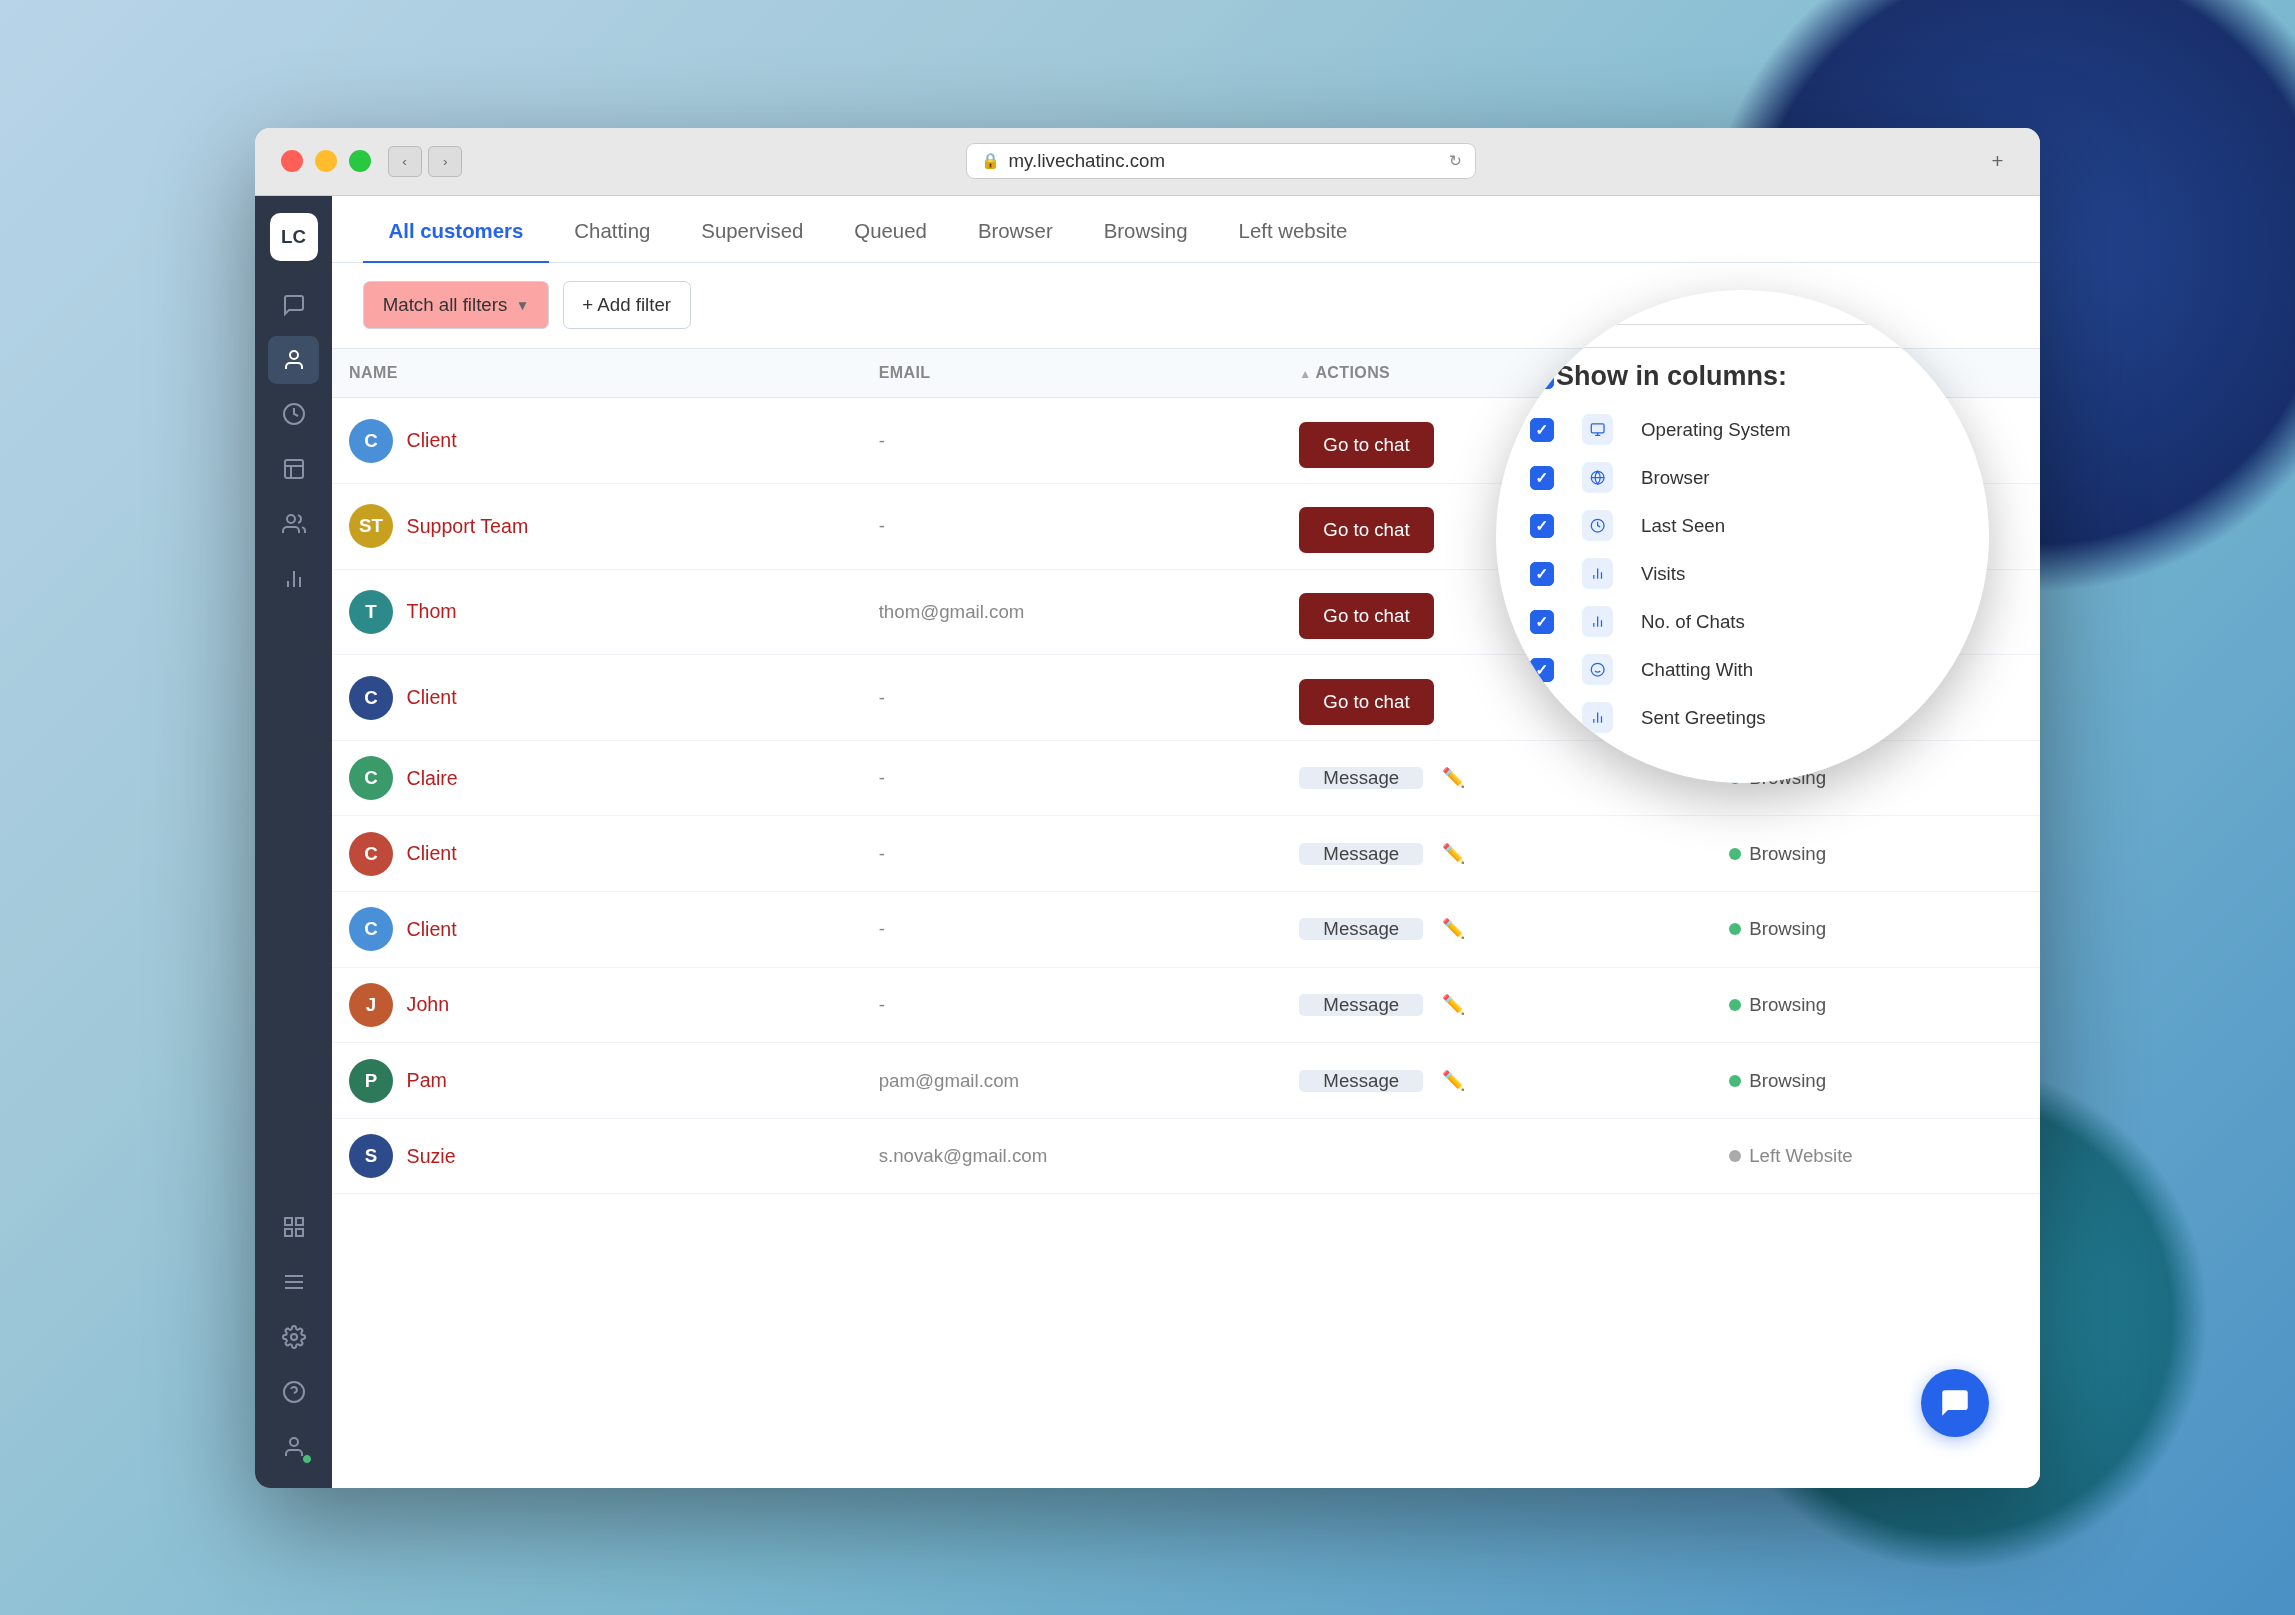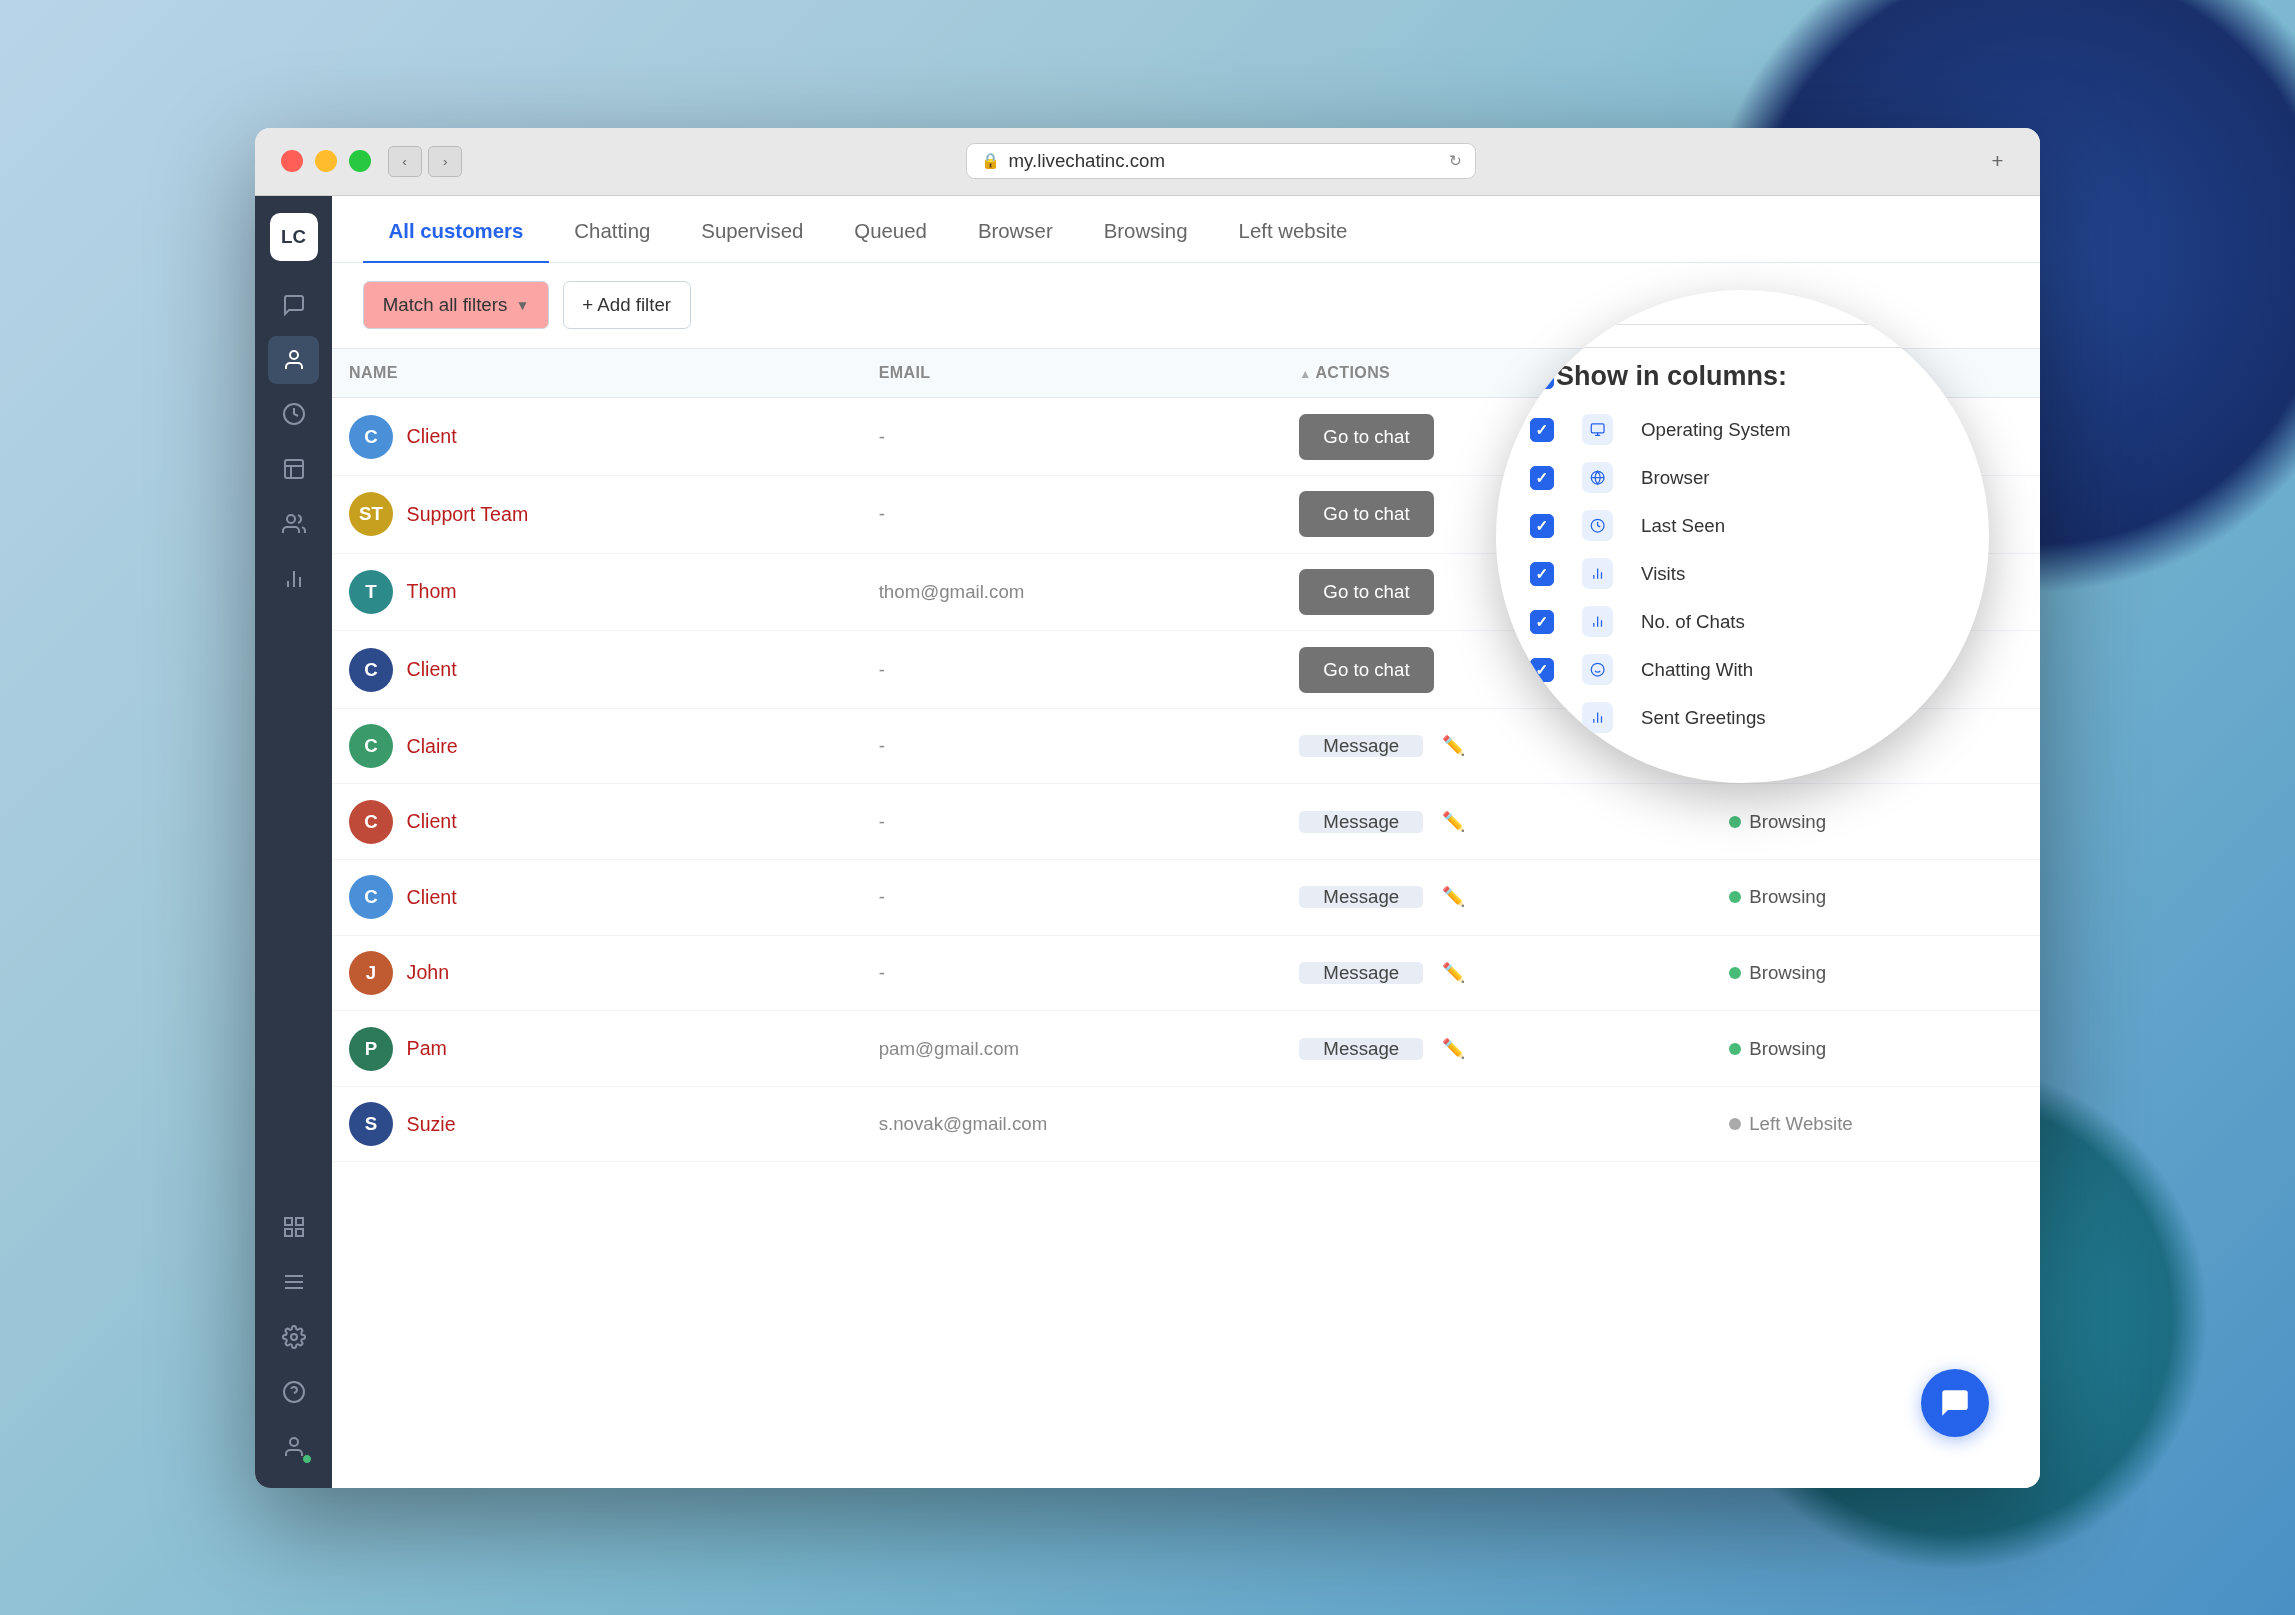--- a/index.html
+++ b/index.html
@@ -332,29 +332,30 @@
     }
 
     .email-cell {
       color: #888;
       min-width: 187px;
     }
     .actions-cell {
       min-width: 170px;
     }
     .btn-go-chat {
-      background: #737373;
+      background: #7f1d1d;
       color: white;
       border: none;
       border-radius: 6.8px;
       padding: 12px 24px;
       font-size: 18.7px;
       cursor: pointer;
       white-space: nowrap;
       font-weight: 500;
+      margin-top: 8px;
     }
     .btn-message {
       background: #e8edf5;
       color: #444;
       border: none;
       border-radius: 5px;
       padding: 0 24px;
       font-size: 18.7px;
       cursor: pointer;
       display: flex;

